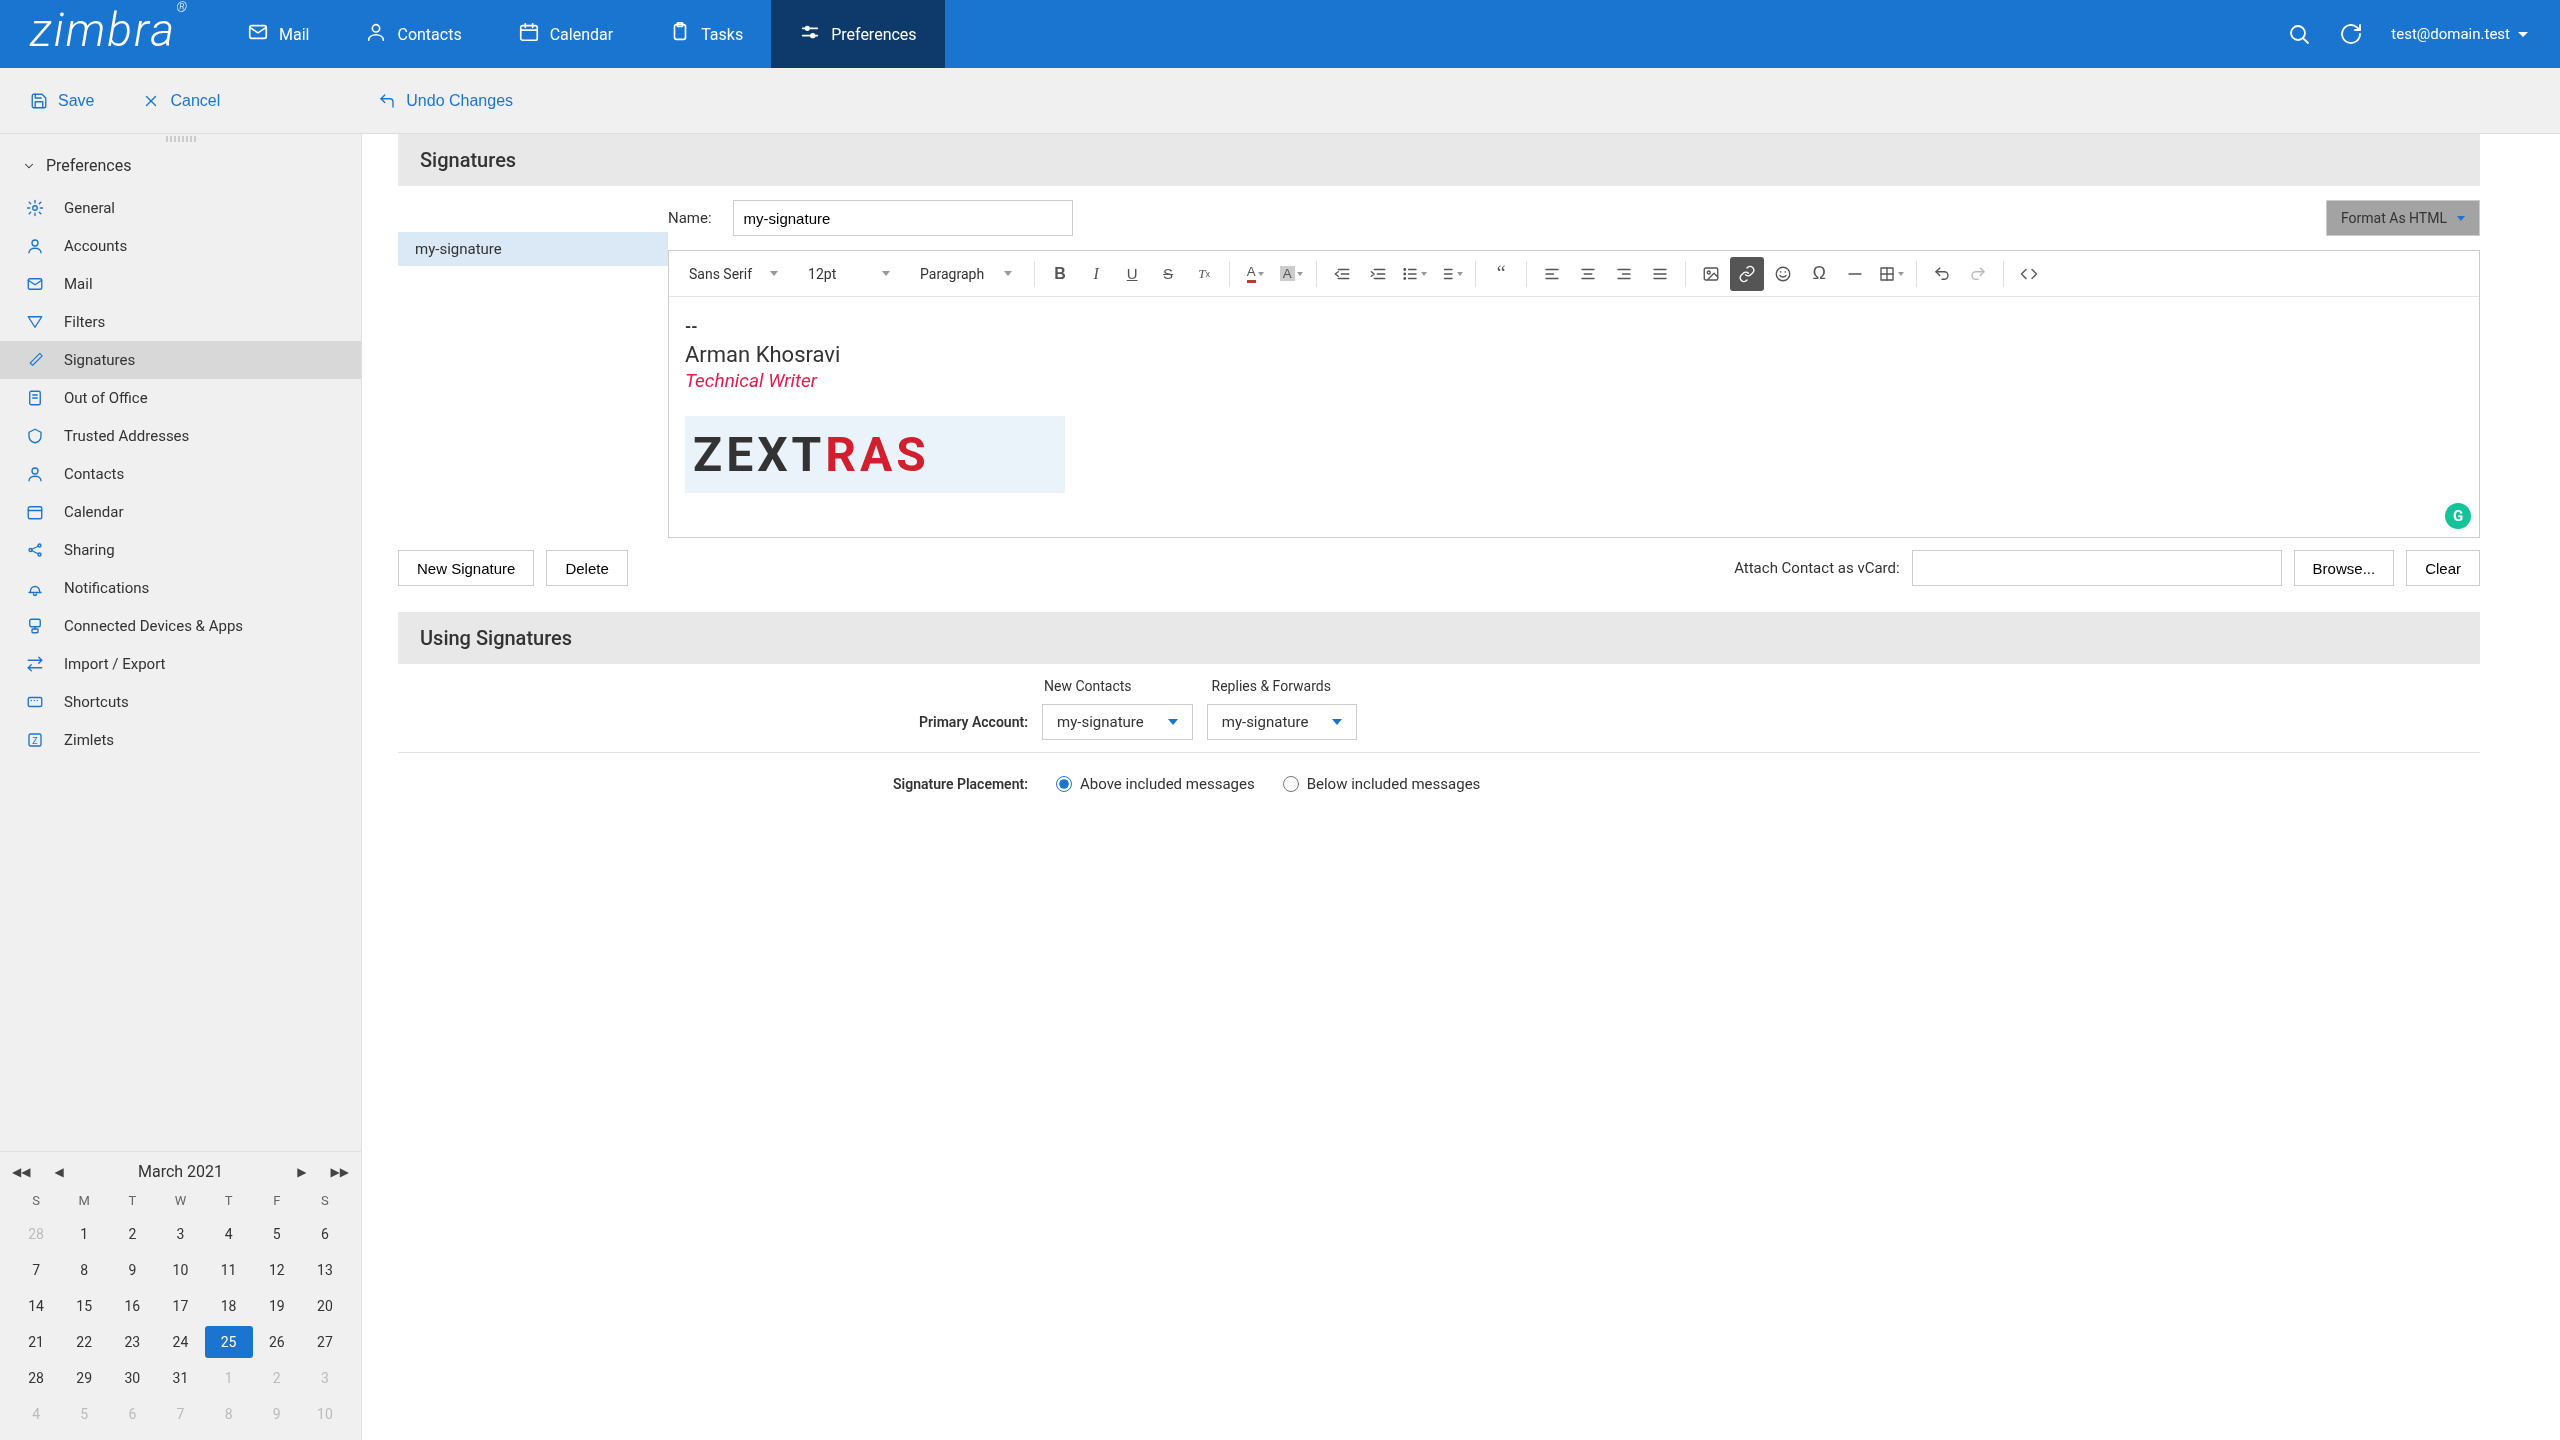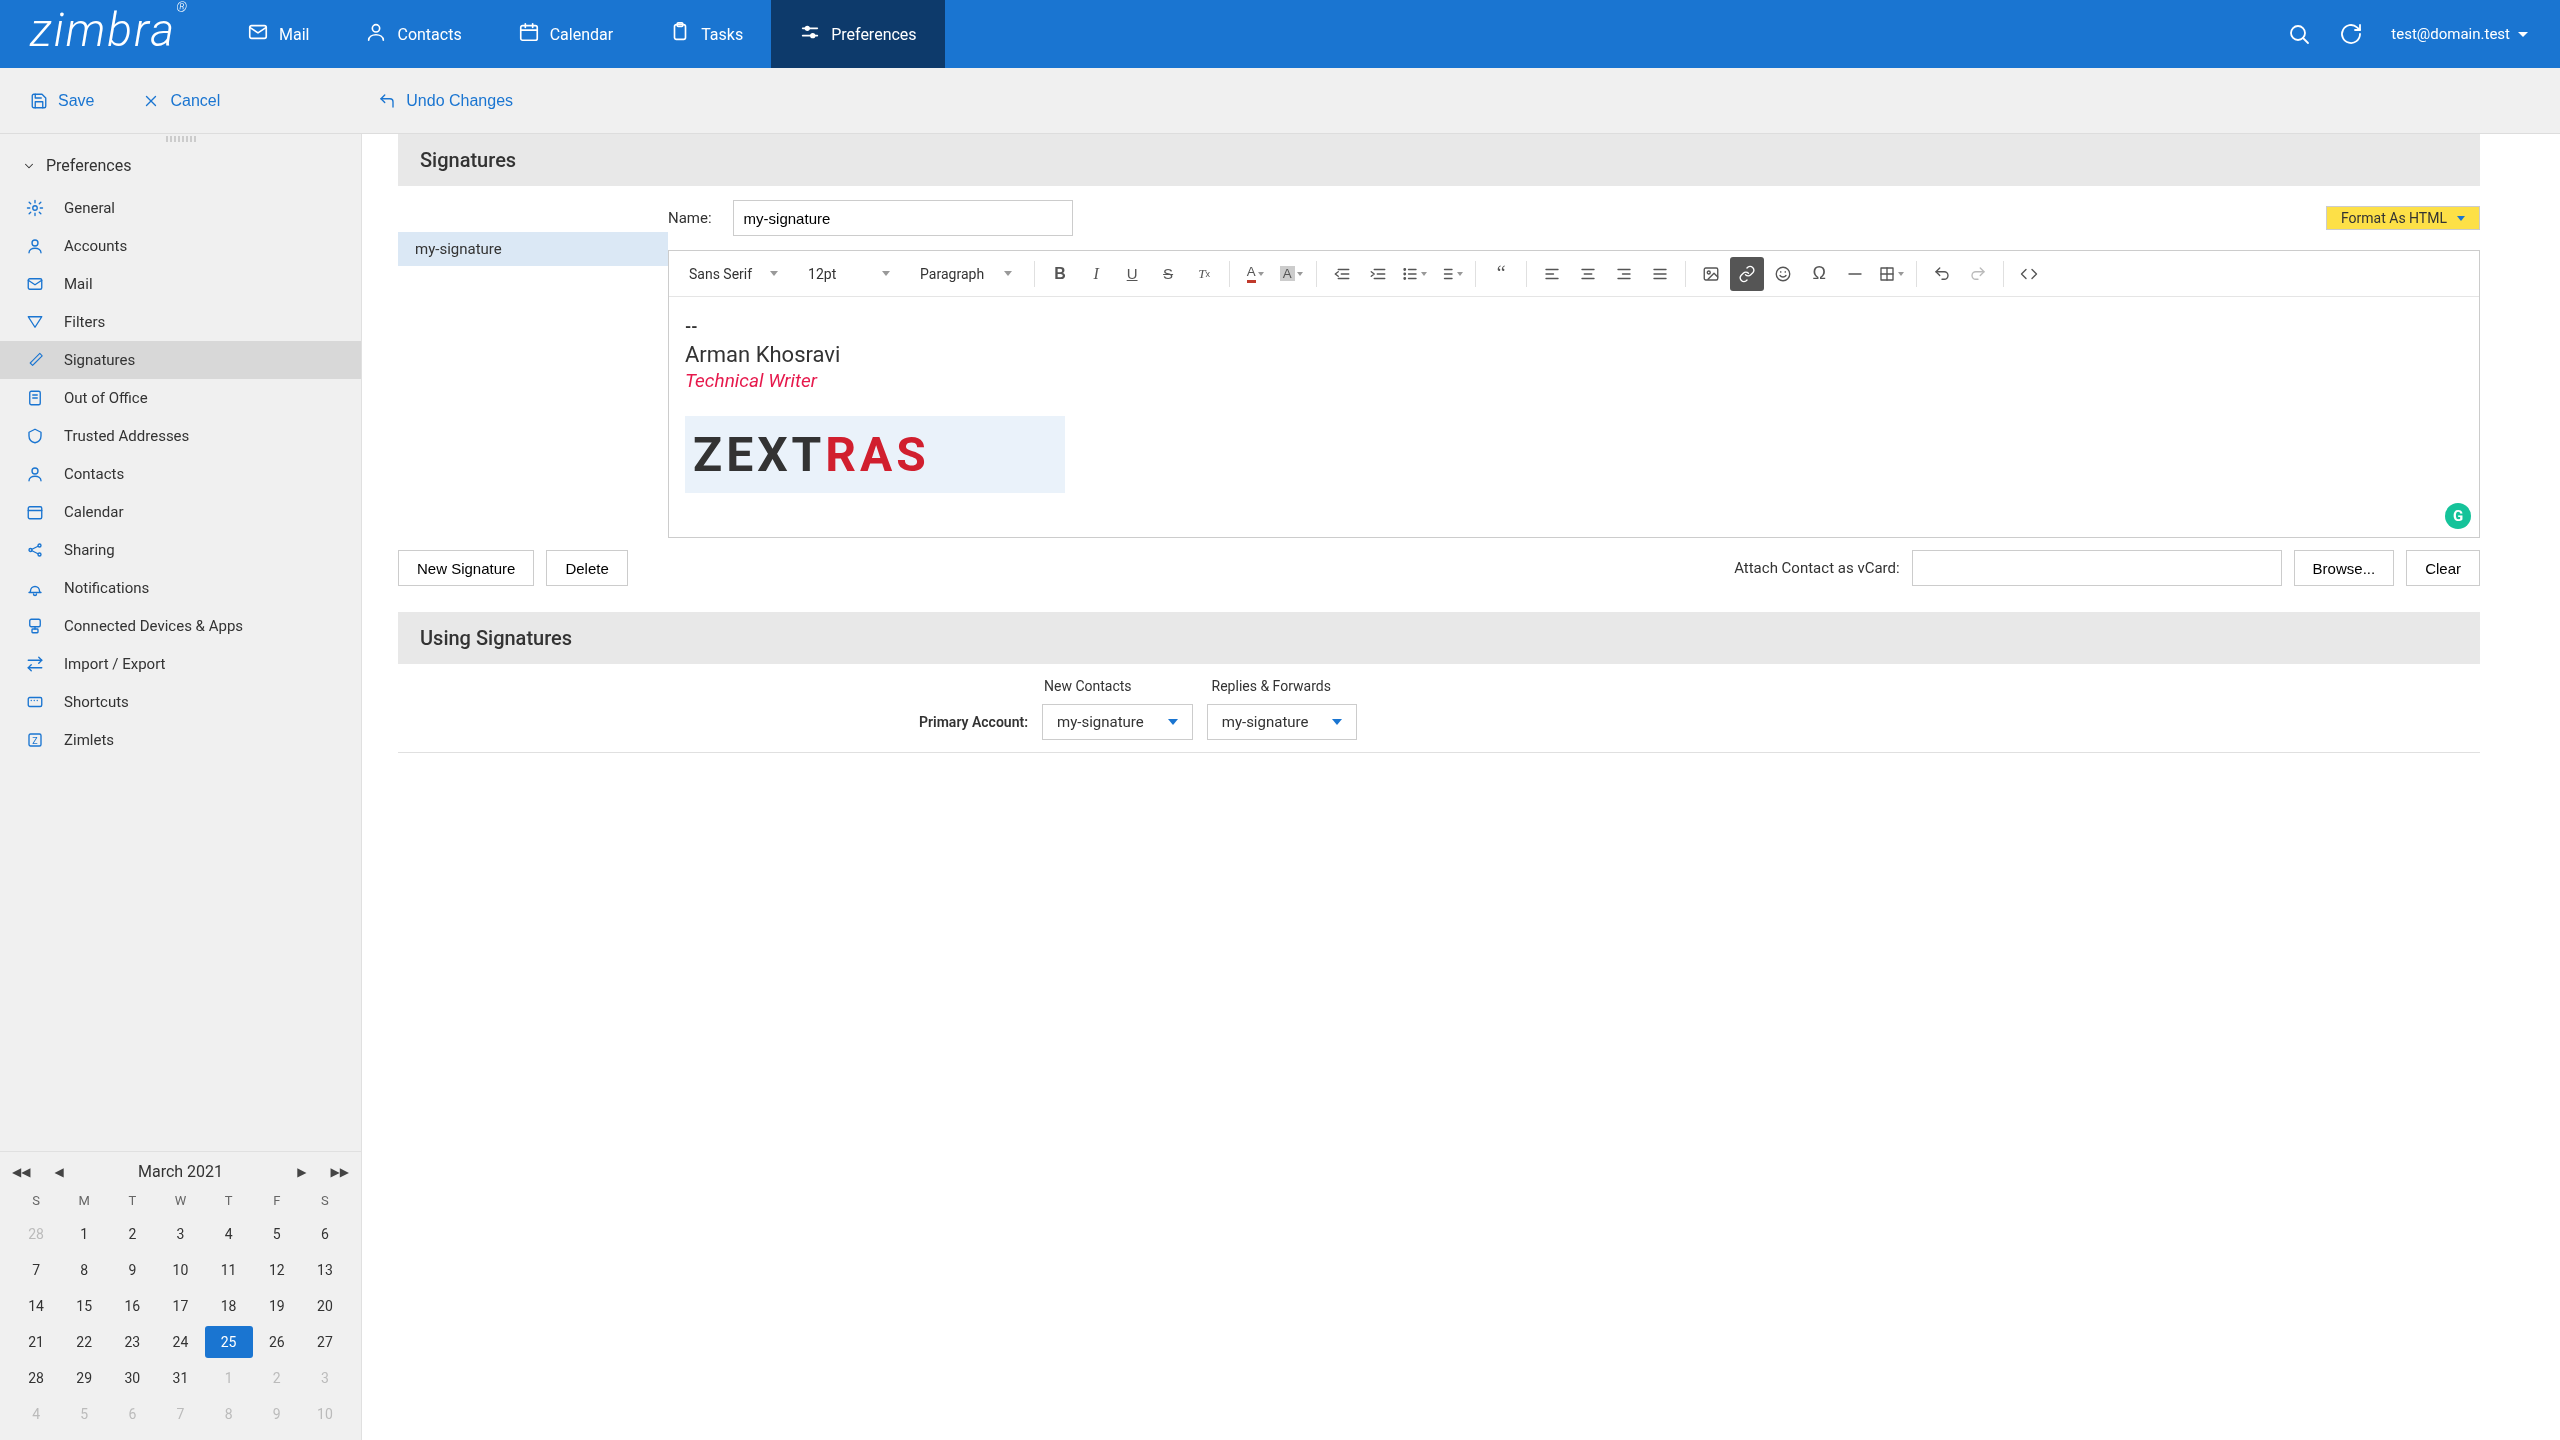--- a/index.html
+++ b/index.html
@@ -39,21 +39,21 @@
 
 .content { flex: 1; padding: 0 80px 0 36px; overflow: auto; }
 .section-head { background: #e8e8e8; padding: 14px 22px; font-size: 20px; font-weight: 500; margin-top: 0; }
 .sig-row { display: flex; align-items: flex-start; }
 .sig-list-col { width: 270px; }
 .sig-body-col { flex: 1; }
 .name-row { display:flex; align-items:center; gap:21px; padding: 14px 0; }
 .name-label { font-size:15px; }
 .name-input { height: 36px; width: 340px; border:1px solid #ccc; padding:0 10px; font-size:15px; }
 .format-select { margin-left:auto; }
-.dropdown { border:1px solid #ccc; background:#fde047; height:24px; display:inline-flex; align-items:center; padding:0 14px; gap:10px; cursor:pointer; font-size:14px; }
+.dropdown { border:1px solid #ccc; background:#a3a3a3; height:36px; display:inline-flex; align-items:center; padding:0 14px; gap:10px; cursor:pointer; font-size:14px; }
 .dropdown .caret-sm { width:0;height:0;border-left:4px solid transparent;border-right:4px solid transparent;border-top:5px solid #1a75d1; }
 .sig-selected { background:#dbe8f5; padding:8px 14px; font-size:15px; margin-top:46px; border-left:3px solid transparent; }
 .editor-wrap { border:1px solid #ccc; }
 .editor-toolbar { display:flex; align-items:center; height:46px; border-bottom:1px solid #e5e5e5; padding:0 6px; gap:2px; }
 .ed-sel { border:none; background:none; font-size:14px; height:100%; display:flex; align-items:center; padding:0 14px; gap:18px; cursor:pointer; min-width:100px; }
 .ed-sel .caret-g { width:0;height:0;border-left:4px solid transparent;border-right:4px solid transparent;border-top:5px solid #999; margin-left:auto; }
 .ed-btn { width:34px; height:34px; display:flex; align-items:center; justify-content:center; cursor:pointer; border:none; background:none; color:#555; border-radius:3px; }
 .ed-btn.active { background:#555; color:#fff; }
 .ed-btn svg { width:18px; height:18px; }
 .ed-btn .caret-g { width:0;height:0;border-left:3px solid transparent;border-right:3px solid transparent;border-top:4px solid #999; margin-left:2px; }
@@ -611,15 +611,26 @@
         <div class="sel">
             <span>my-signature</span>
             <span class="caret-b"></span>
           </div>
         <div class="sel">
             <span>my-signature</span>
             <span class="caret-b"></span>
           </div>
       </div>
       <div class="hr"></div>
+      <div class="place-row">
+        <span class="row-label">Signature Placement:</span>
+        <label class="radio-opt">
+            <input type="radio" name="pl" checked="" style="">
+            <span>Above included messages</span>
+          </label>
+        <label class="radio-opt">
+            <input type="radio" name="pl" style="">
+            <span>Below included messages</span>
+          </label>
+      </div>
     </div>
   </div>
 </div>
 
 </body></html>

